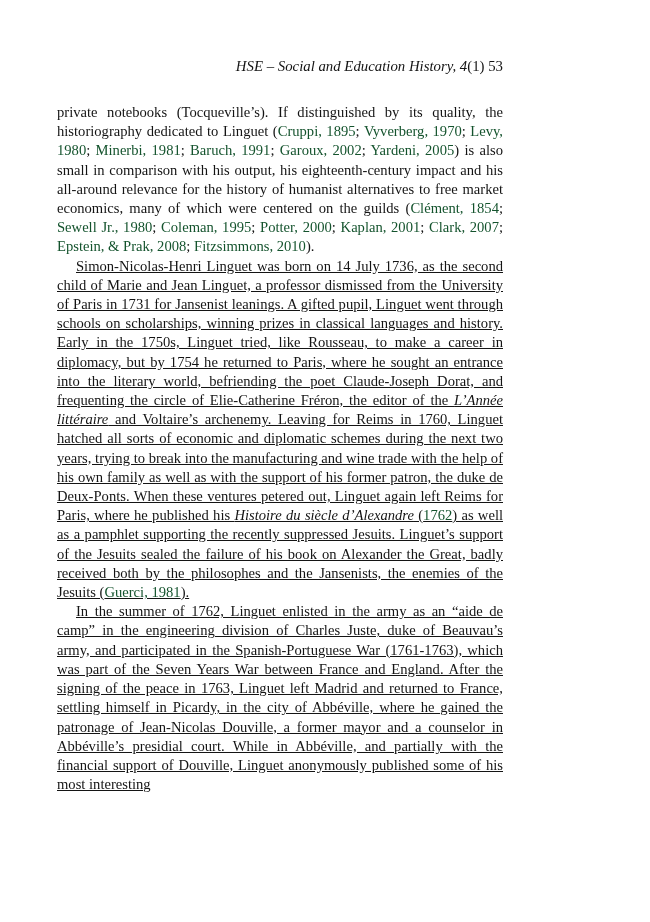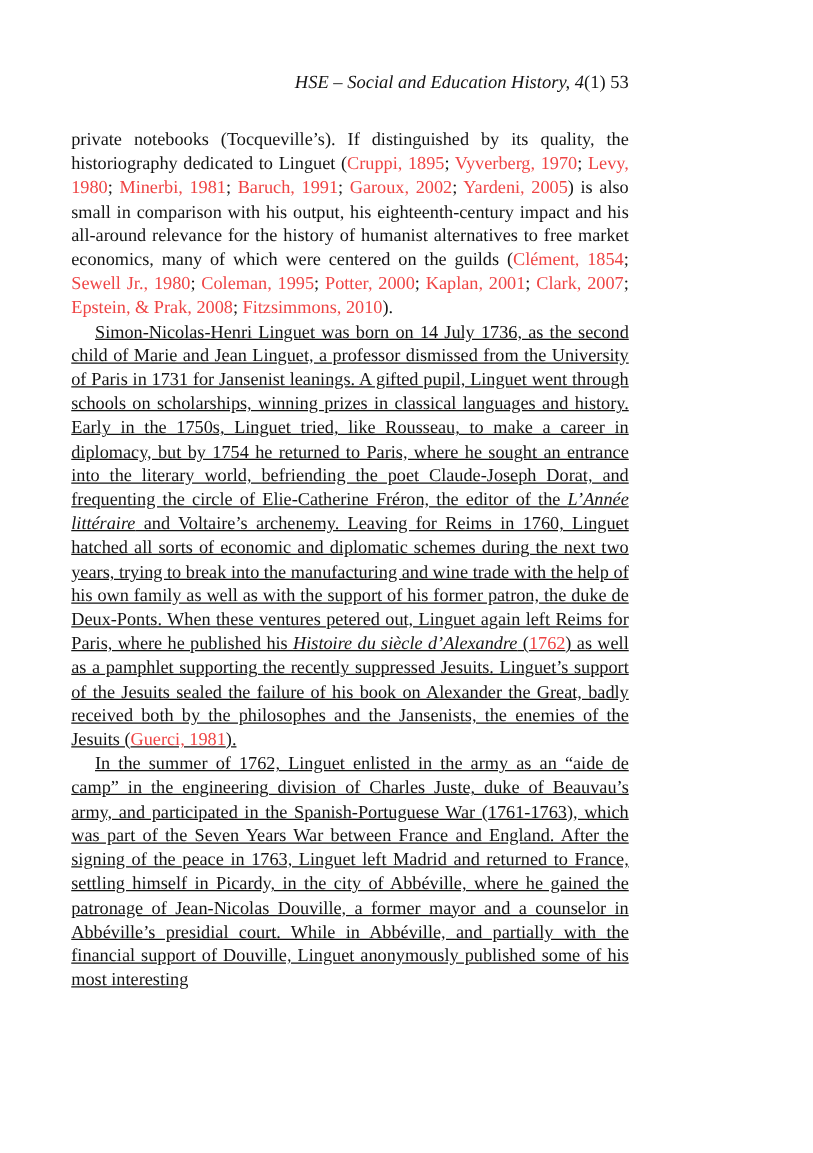--- a/index.html
+++ b/index.html
@@ -25,21 +25,21 @@
     white-space: nowrap;
   }
   .italic { font-style: italic; }
   .article p {
     font-size: 14.6px;
     line-height: 19.2px;
     text-align: justify;
     text-justify: inter-word;
   }
   .article p.indent { text-indent: 19px; text-decoration: underline; }
-  .cite { color: #ef4444; }
+  .cite { color: #14532d; }
 </style>
 </head>
 <body>
 
 <div class="page">
 
   <div class="running-head">
     <span class="italic">HSE – Social and Education History, 4</span><span>(1) 53</span>
   </div>
 

